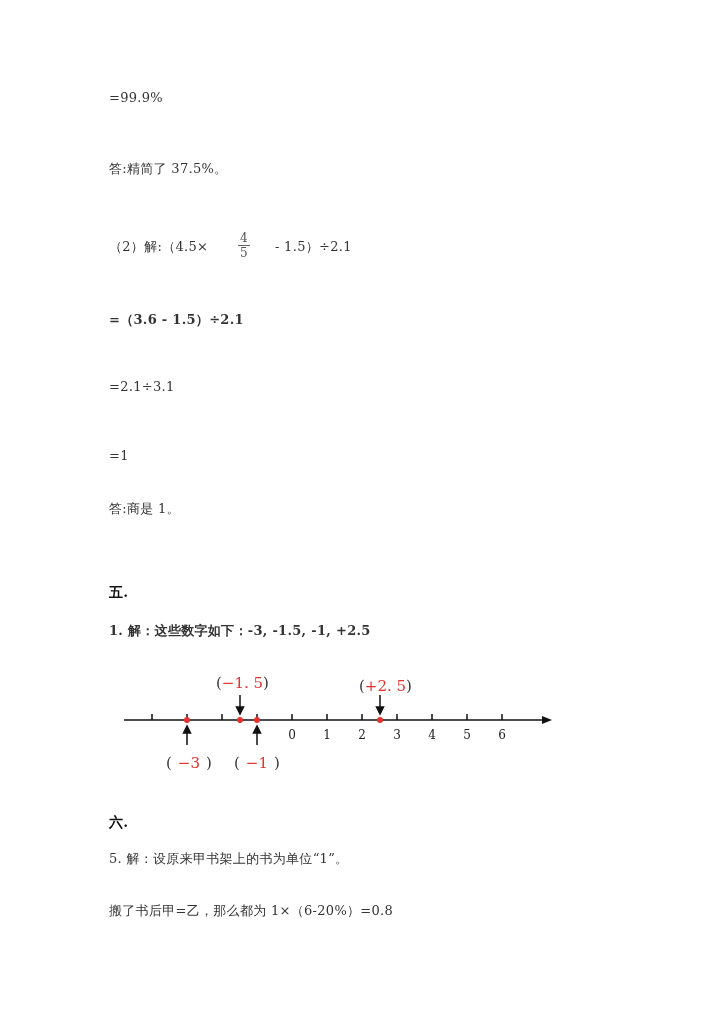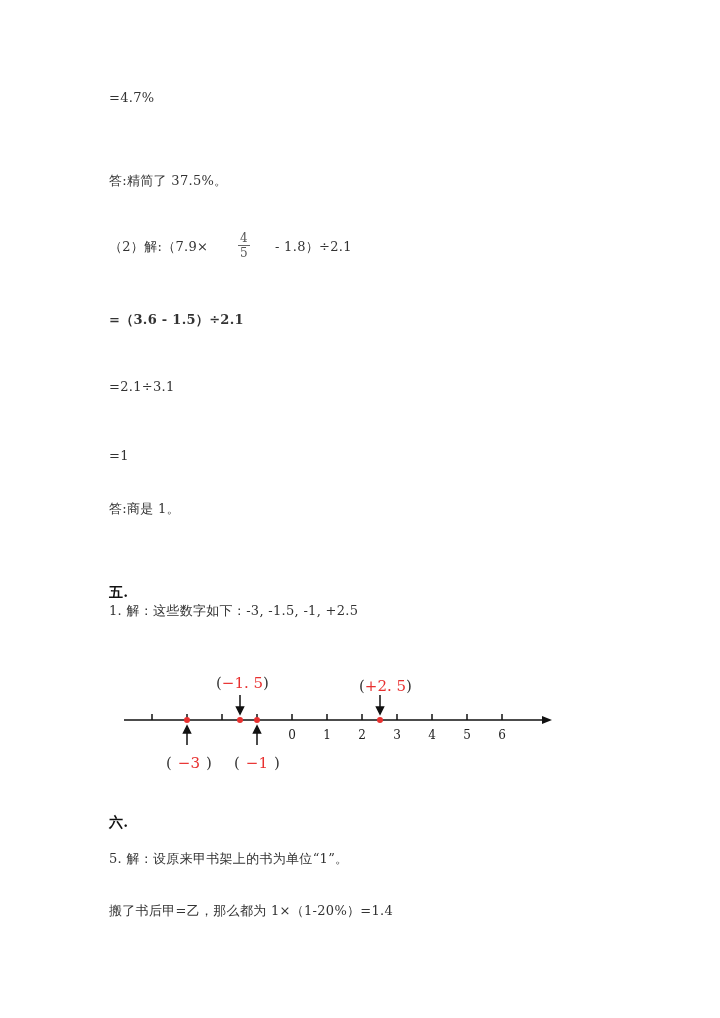--- a/index.html
+++ b/index.html
@@ -9,39 +9,39 @@
   .heading { font-weight: bold; font-size: 14px; color: #111; }
   .frac { position: absolute; display: inline-flex; flex-direction: column; align-items: center;
           font-size: 12px; color: #555; }
   .frac .num { padding: 0 2px; border-bottom: 1px solid #666; line-height: 14px; }
   .frac .den { line-height: 14px; }
   .numberline { position: absolute; left: 120px; top: 665px; width: 440px; height: 115px; }
 </style>
 </head>
 <body>
 
-<div class="line" style="top:90px;">=4.7%</div>
-<div class="line" style="top:172px;">答:精简了 37.5%。</div>
+<div class="line" style="top:90px;">=99.9%</div>
+<div class="line" style="top:160px;">答:精简了 37.5%。</div>
 
 <div>
-  <div class="line" style="top:238px;">（2）解:（7.9×</div>
+  <div class="line" style="top:238px;">（2）解:（4.5×</div>
   <div class="frac" style="left:238px; top:231px;">
     <span class="num">4</span>
     <span class="den">5</span>
   </div>
-  <div class="line" style="top:238px; left:275px;">- 1.8）÷2.1</div>
+  <div class="line" style="top:238px; left:275px;">- 1.5）÷2.1</div>
 </div>
 
 <div class="line" style="top:311px;font-weight:bold;">=（3.6 - 1.5）÷2.1</div>
 <div class="line" style="top:379px;">=2.1÷3.1</div>
 <div class="line" style="top:448px;">=1</div>
 <div class="line" style="top:500px;">答:商是 1。</div>
 
 <div class="line heading" style="top:584px;">五.</div>
-<div class="line" style="top:602px;">1. 解：这些数字如下：-3, -1.5, -1, +2.5</div>
+<div class="line" style="top:622px;font-weight:bold;">1. 解：这些数字如下：-3, -1.5, -1, +2.5</div>
 
 <svg class="numberline" viewBox="0 0 440 115" width="440" height="115">
 
   <line x1="4" y1="55" x2="425" y2="55" stroke="#111" stroke-width="1.5"></line>
   <polygon points="432,55 422,51 422,59" fill="#111"></polygon>
 
   <g stroke="#111" stroke-width="1.5">
     <line x1="32" y1="49" x2="32" y2="55"></line>
     <line x1="67" y1="49" x2="67" y2="55"></line>
     <line x1="102" y1="49" x2="102" y2="55"></line>
@@ -97,13 +97,13 @@
       <tspan fill="#333">(</tspan><tspan fill="#e8302f" dx="6">−3</tspan><tspan fill="#333" dx="6">)</tspan>
     </text>
     <text x="114" y="103">
       <tspan fill="#333">(</tspan><tspan fill="#e8302f" dx="6">−1</tspan><tspan fill="#333" dx="6">)</tspan>
     </text>
   </g>
 </svg>
 
 <div class="line heading" style="top:814px;">六.</div>
 <div class="line" style="top:850px;">5. 解：设原来甲书架上的书为单位“1”。</div>
-<div class="line" style="top:902px;">搬了书后甲=乙，那么都为 1×（1-20%）=1.4</div>
+<div class="line" style="top:902px;">搬了书后甲=乙，那么都为 1×（6-20%）=0.8</div>
 
 </body></html>

